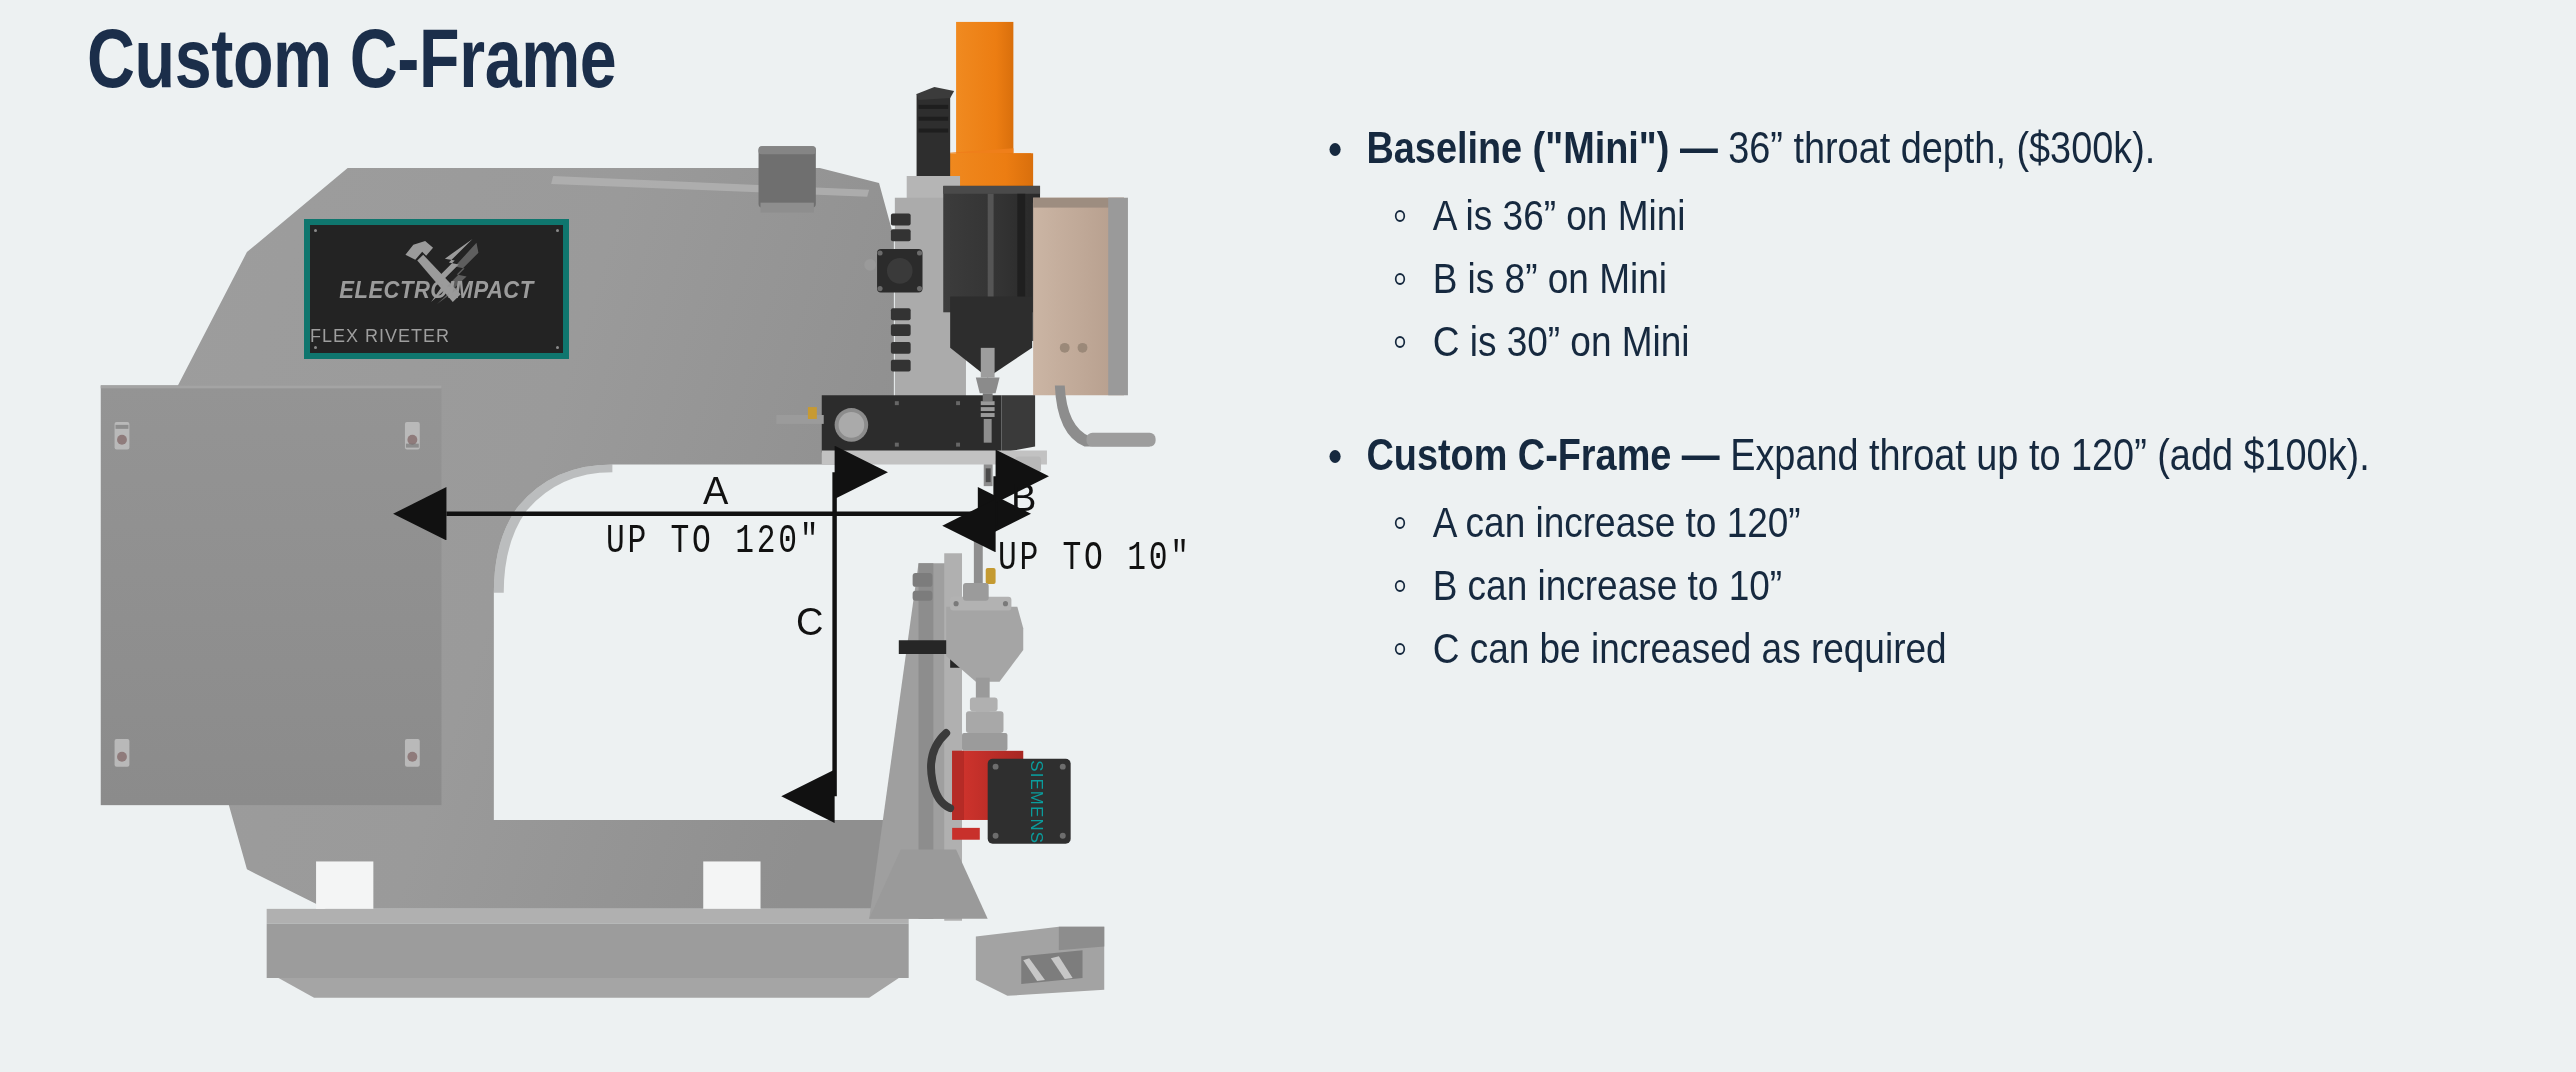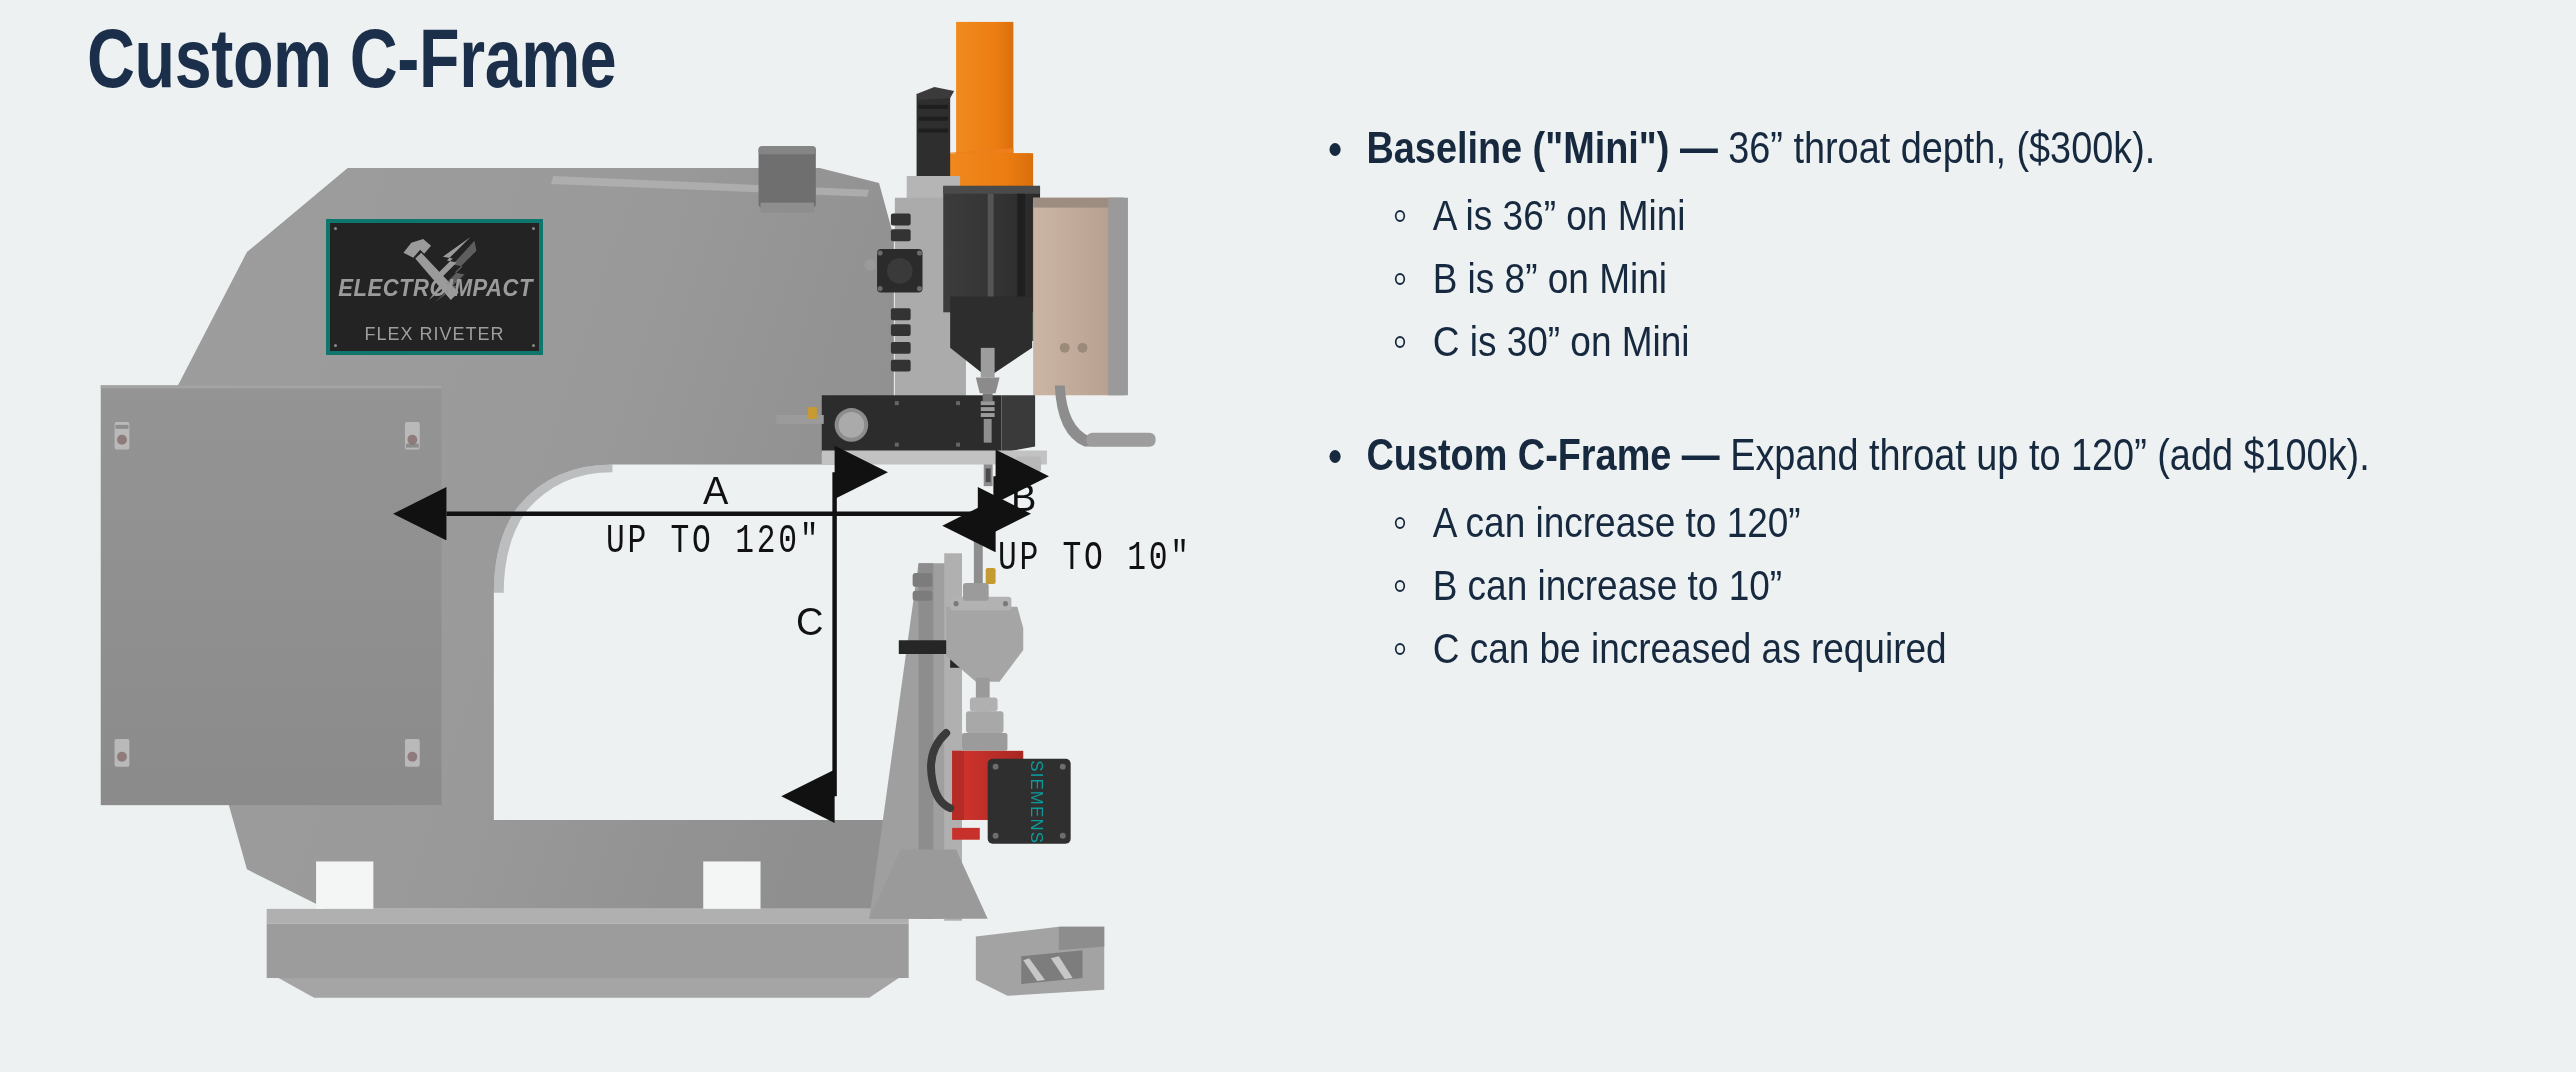--- a/index.html
+++ b/index.html
@@ -88,26 +88,27 @@
     left: 0;
     top: 0;
     width: 1284px;
     height: 1073px;
   }
   #machine svg { display: block; }
 
   
   #logo-plate {
     position: absolute;
-    left: 326px;
+    left: 304px;
     top: 219px;
     width: 209px;
     height: 128px;
     background: #232323;
-    border: 4px solid #0f766e;
+    border: 6px solid #0f766e;
+    padding-left: 44px;
   }
   #logo-plate .screw {
     position: absolute;
     width: 3px; height: 3px;
     background: #8a8a8a;
     border-radius: 50%;
   }
   #logo-mark {
     position: absolute;
     left: 50%;
@@ -125,21 +126,20 @@
     font-weight: bold;
     font-size: 24px;
     letter-spacing: 0.5px;
     color: #9b9b9b;
     transform: scaleX(0.92);
   }
   #logo-sub {
     position: absolute;
     left: 0; right: 0;
     bottom: 6px;
-    text-align: center;
     font-family: "Liberation Sans", sans-serif;
     font-size: 18px;
     letter-spacing: 1px;
     color: #9e9e9e;
   }
 
   
   .dimlabel {
     position: absolute;
     font-family: "Liberation Sans", sans-serif;

